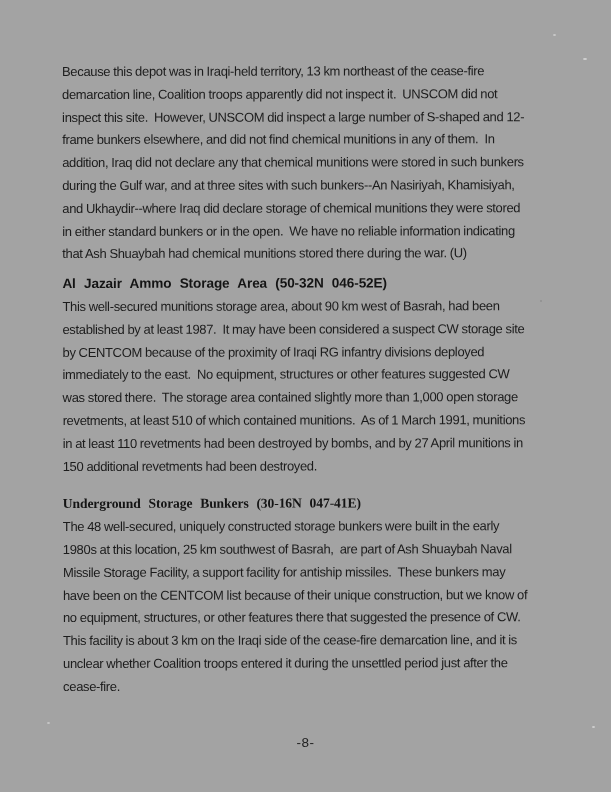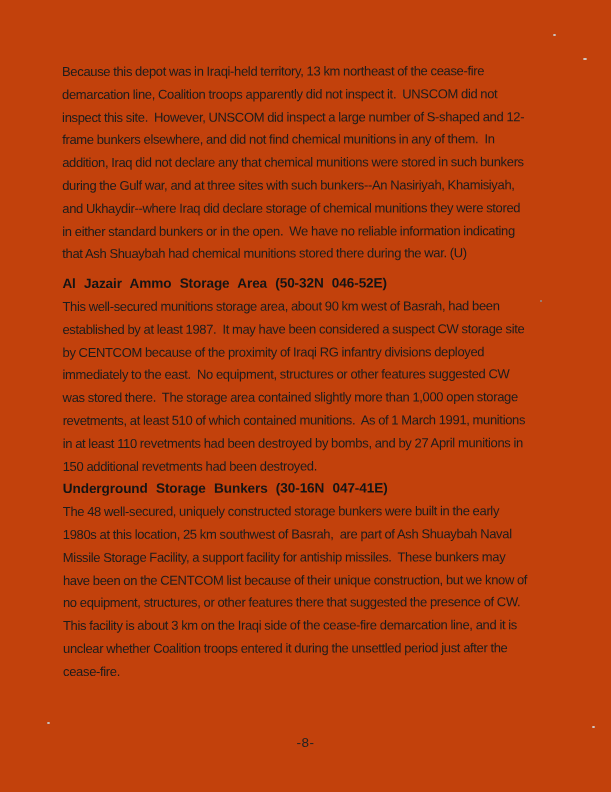--- a/index.html
+++ b/index.html
@@ -9,21 +9,21 @@
   body {
     width: 611px;
     height: 792px;
     background: #f4f4f4;
     font-family: "Liberation Sans", "DejaVu Sans", sans-serif;
   }
   .page {
     position: relative;
     width: 611px;
     height: 792px;
-    background: #c2410c;
+    background: #a3a3a3;
     overflow: hidden;
     color: #1b1b1b;
   }
   .content {
     position: absolute;
     left: 62px;
     top: 61px;
     width: 500px;
     transform: rotate(-0.1deg);
     transform-origin: top left;
@@ -41,21 +41,22 @@
     margin: 7px 0 0 0;
     font-size: 13.6px;
     font-weight: bold;
     line-height: 22.8px;
     word-spacing: 4.5px;
     letter-spacing: -0.1px;
     white-space: pre;
     color: #141414;
   }
   .heading.second {
-    margin-top: 0;
+    margin-top: 15px;
+    font-family: Liberation Serif, serif;
   }
   .footer {
     position: absolute;
     left: 0;
     right: 0;
     top: 735px;
     text-align: center;
     font-size: 13.5px;
     letter-spacing: 0.5px;
     color: #222;

